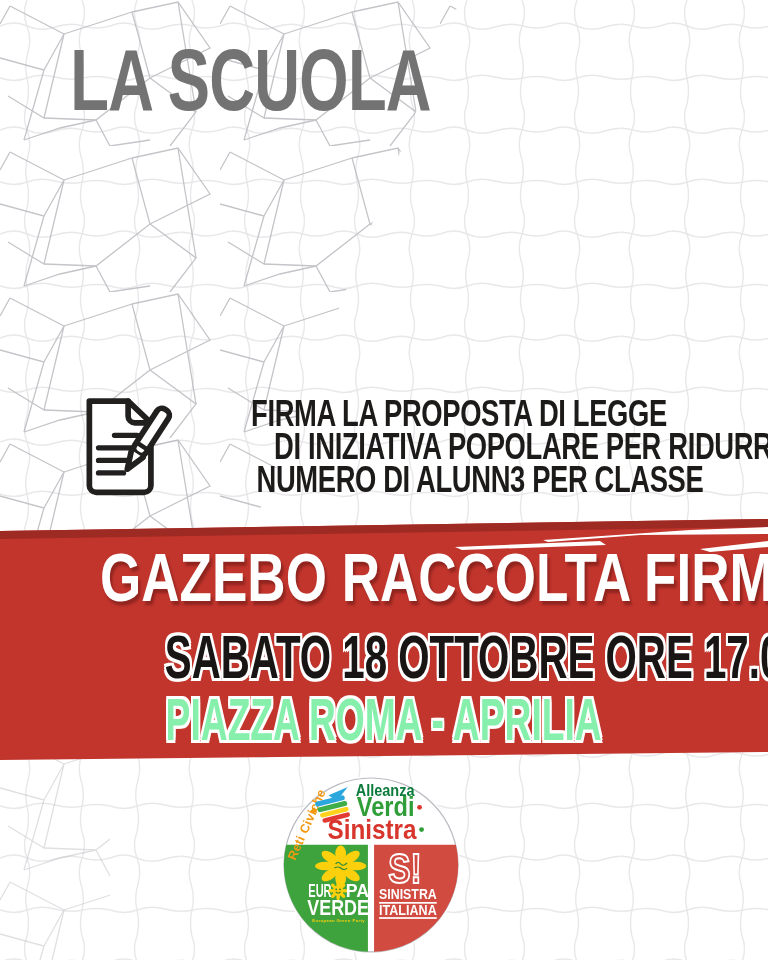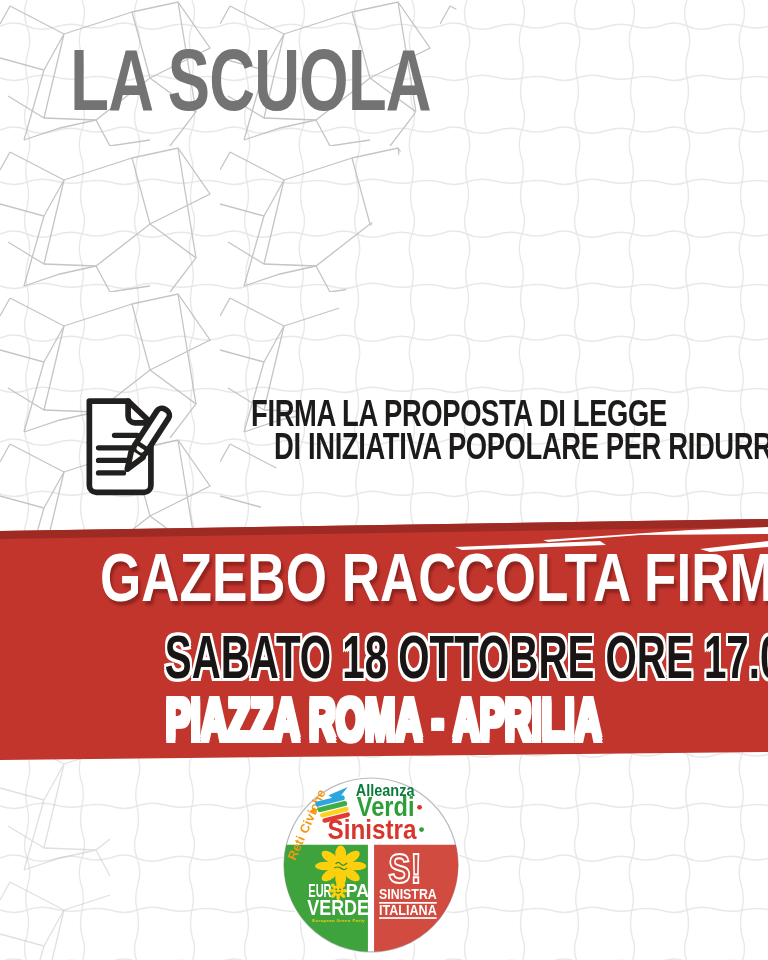--- a/index.html
+++ b/index.html
@@ -28,21 +28,21 @@
   .banner-edge{position:absolute;top:2px;left:0;width:100%;height:18px;background:#9d2a23;
     transform:skewY(-0.9deg);transform-origin:0 0;}
   .slashes{position:absolute;left:0;top:0;width:768px;height:243px;}
   .banner-line{position:absolute;left:0;width:100%;text-align:center;font-weight:bold;white-space:nowrap;}
   .banner-title{top:26px;font-size:68px;line-height:64px;color:#ffffff;}
   .banner-title span{display:inline-block;transform:scaleX(.78);transform-origin:50% 50%;
     text-shadow:3px 4px 3px rgba(70,12,10,.4);}
   .banner-date{top:110px;font-size:61px;line-height:56px;color:#191514;}
   .banner-date span{display:inline-block;transform:scaleX(.66);transform-origin:50% 50%;
     text-shadow:-3px -3px 0 #fff,3px -3px 0 #fff,-3px 3px 0 #fff,3px 3px 0 #fff,-3px 0 0 #fff,3px 0 0 #fff,0 -3px 0 #fff,0 3px 0 #fff;}
-  .banner-loc{top:174px;font-size:60px;line-height:54px;color:#ffffff;}
+  .banner-loc{top:174px;font-size:60px;line-height:54px;color:#86efac;}
   .banner-loc span{display:inline-block;transform:scaleX(.62);transform-origin:50% 50%;
     text-shadow:-3px -3px 0 #fff,3px -3px 0 #fff,-3px 3px 0 #fff,3px 3px 0 #fff,-3px 0 0 #fff,3px 0 0 #fff,0 -3px 0 #fff,0 3px 0 #fff;}
 
   
   .logo{position:absolute;left:283px;top:777px;width:176px;height:180px;}
 </style>
 </head>
 <body>
 
 <div class="poster">
@@ -85,20 +85,21 @@
         <rect x="66" y="10" width="12" height="46" rx="5" stroke-width="5"></rect>
         <path d="M66,56 L72,72 L78,56" stroke-width="5"></path>
         <path d="M66,48 H78" stroke-width="4" fill="none"></path>
       </g>
     </g>
   </svg>
 
   <div class="subhead">
     <div class="sub-line"><span>FIRMA LA PROPOSTA DI LEGGE</span></div>
     <div class="sub-line"><span>DI INIZIATIVA POPOLARE PER RIDURRE IL</span></div>
+    <div class="sub-line"><span>NUMERO DI ALUNN3 PER CLASSE</span></div>
   </div>
 
   <div class="banner">
     <div class="banner-edge"></div>
     <svg class="slashes" viewBox="0 0 768 243" xmlns="http://www.w3.org/2000/svg">
       <polygon points="543,21 690,11 768,8 768,15 640,16 548,23" fill="#ffffff"></polygon>
       <polygon points="455,28 600,22 606,26 462,31" fill="#ffffff"></polygon>
       <polygon points="700,30 768,22 768,28 710,33" fill="#ffffff"></polygon>
     </svg>
     <div class="banner-line banner-title"><span>GAZEBO RACCOLTA FIRME</span></div>

